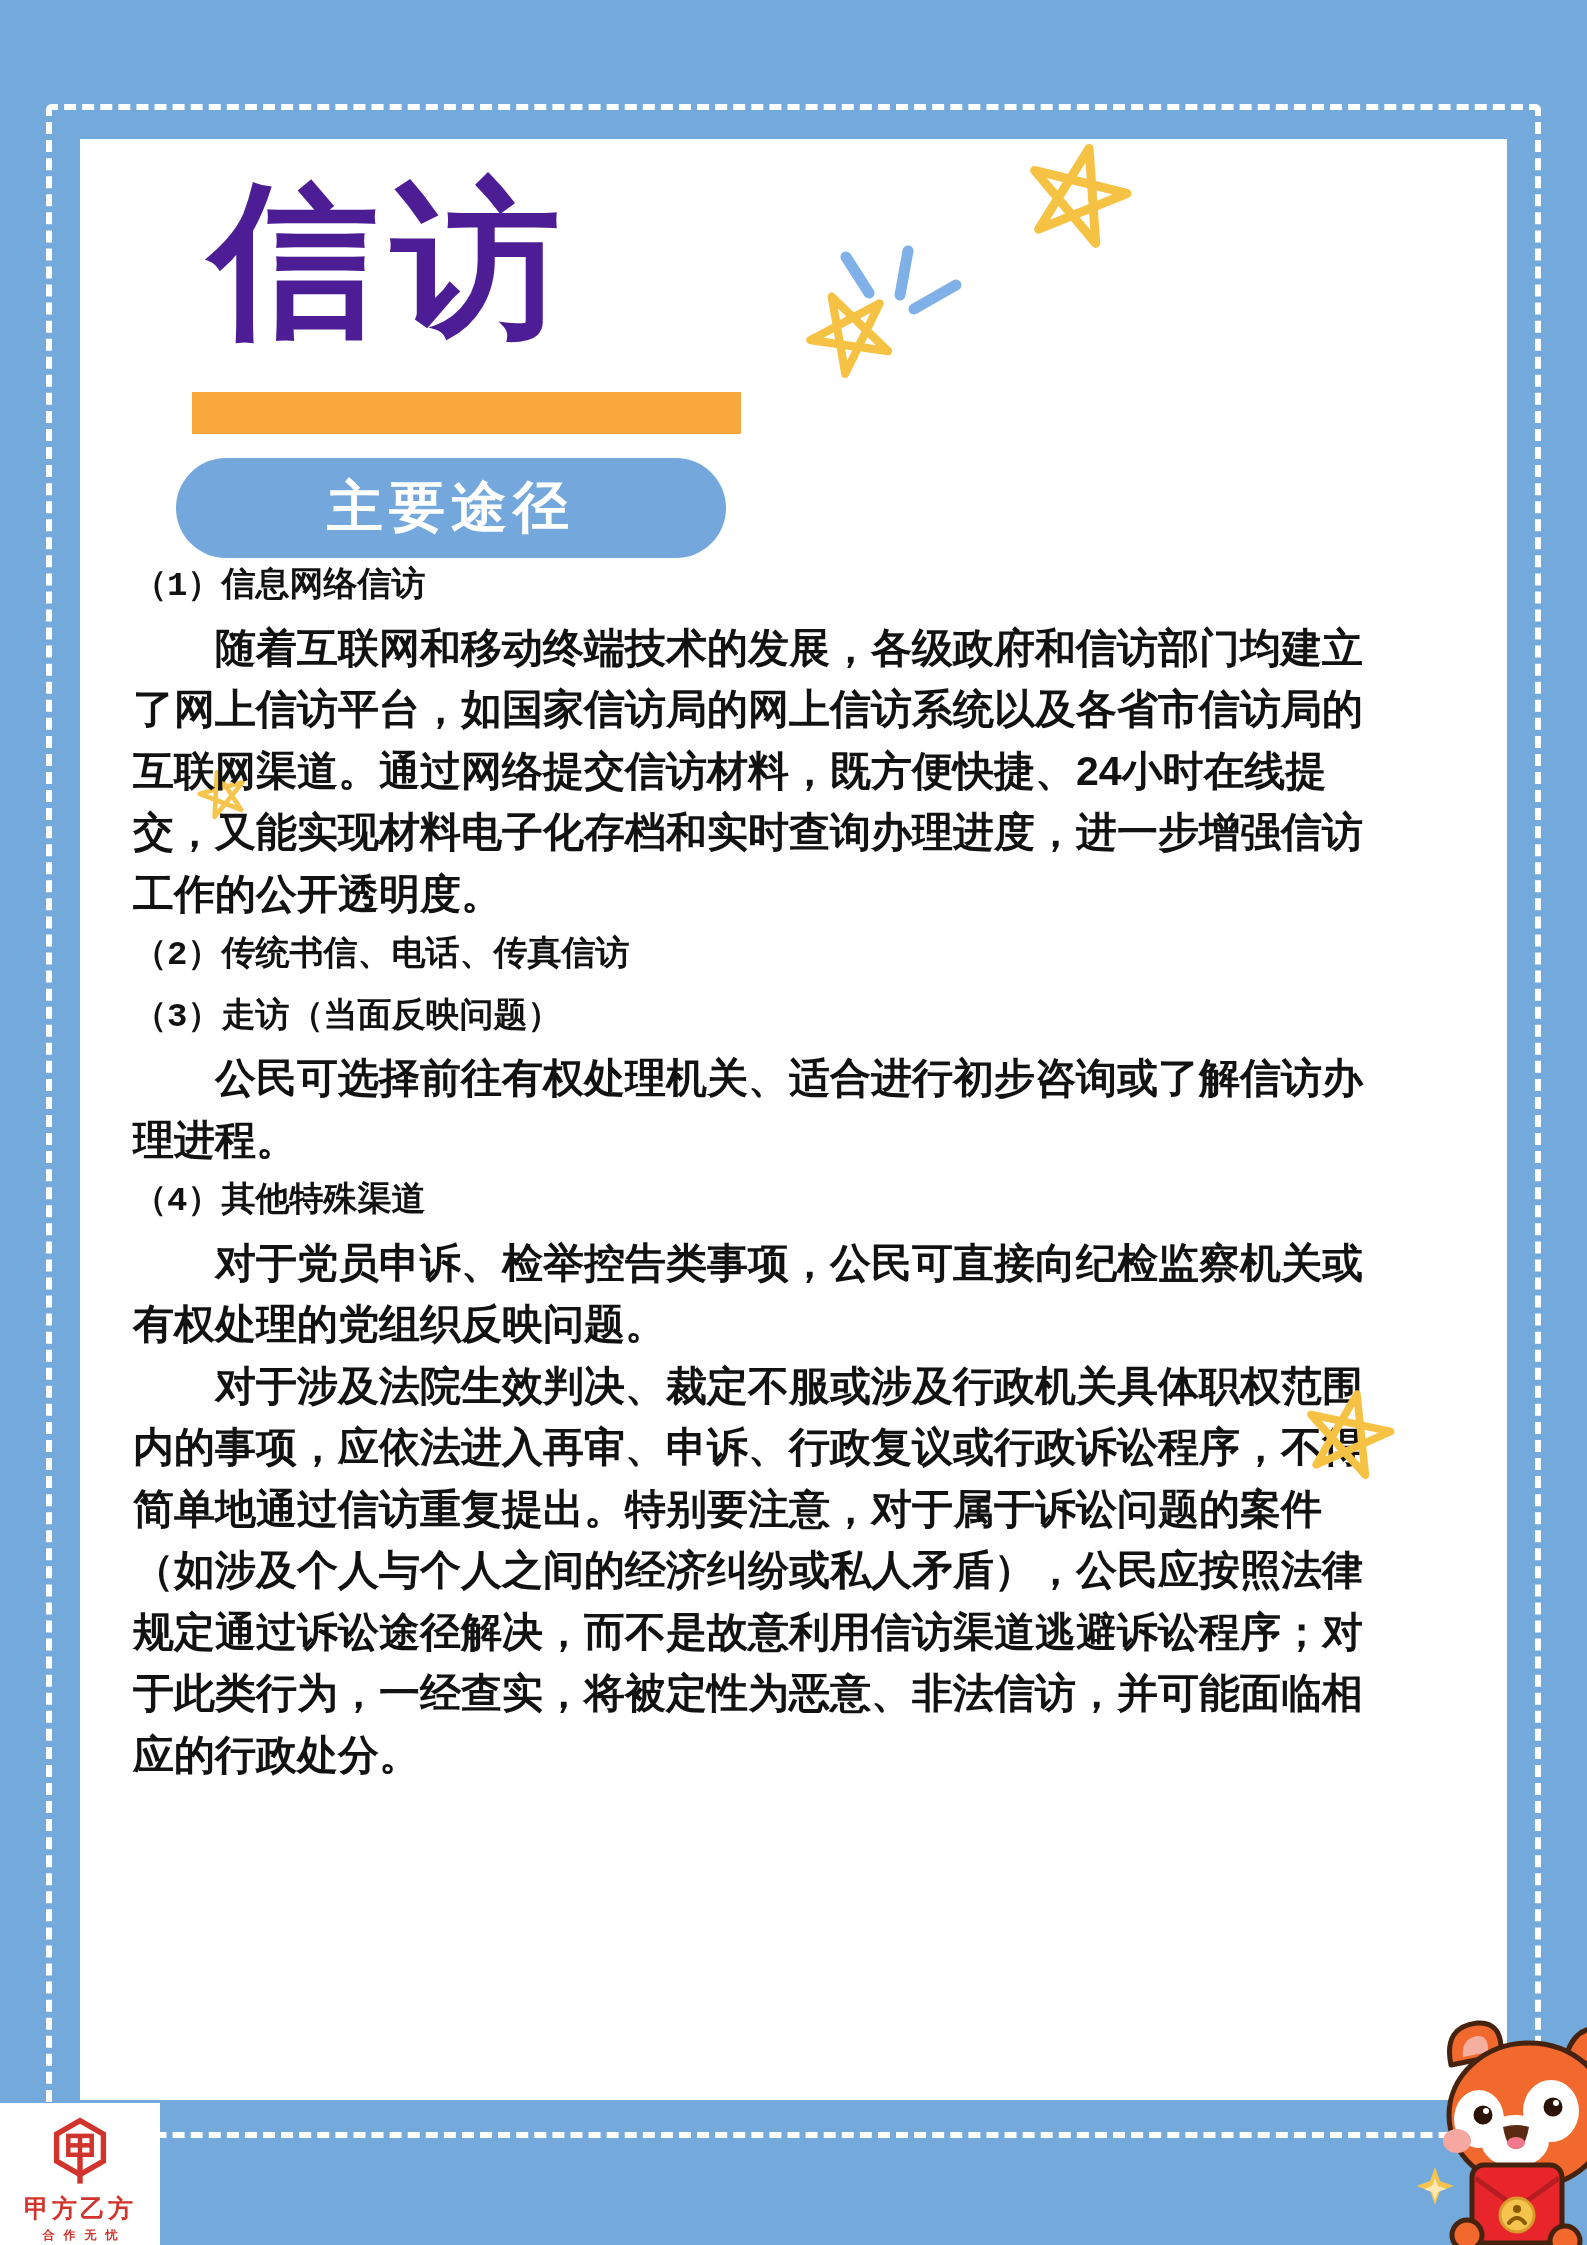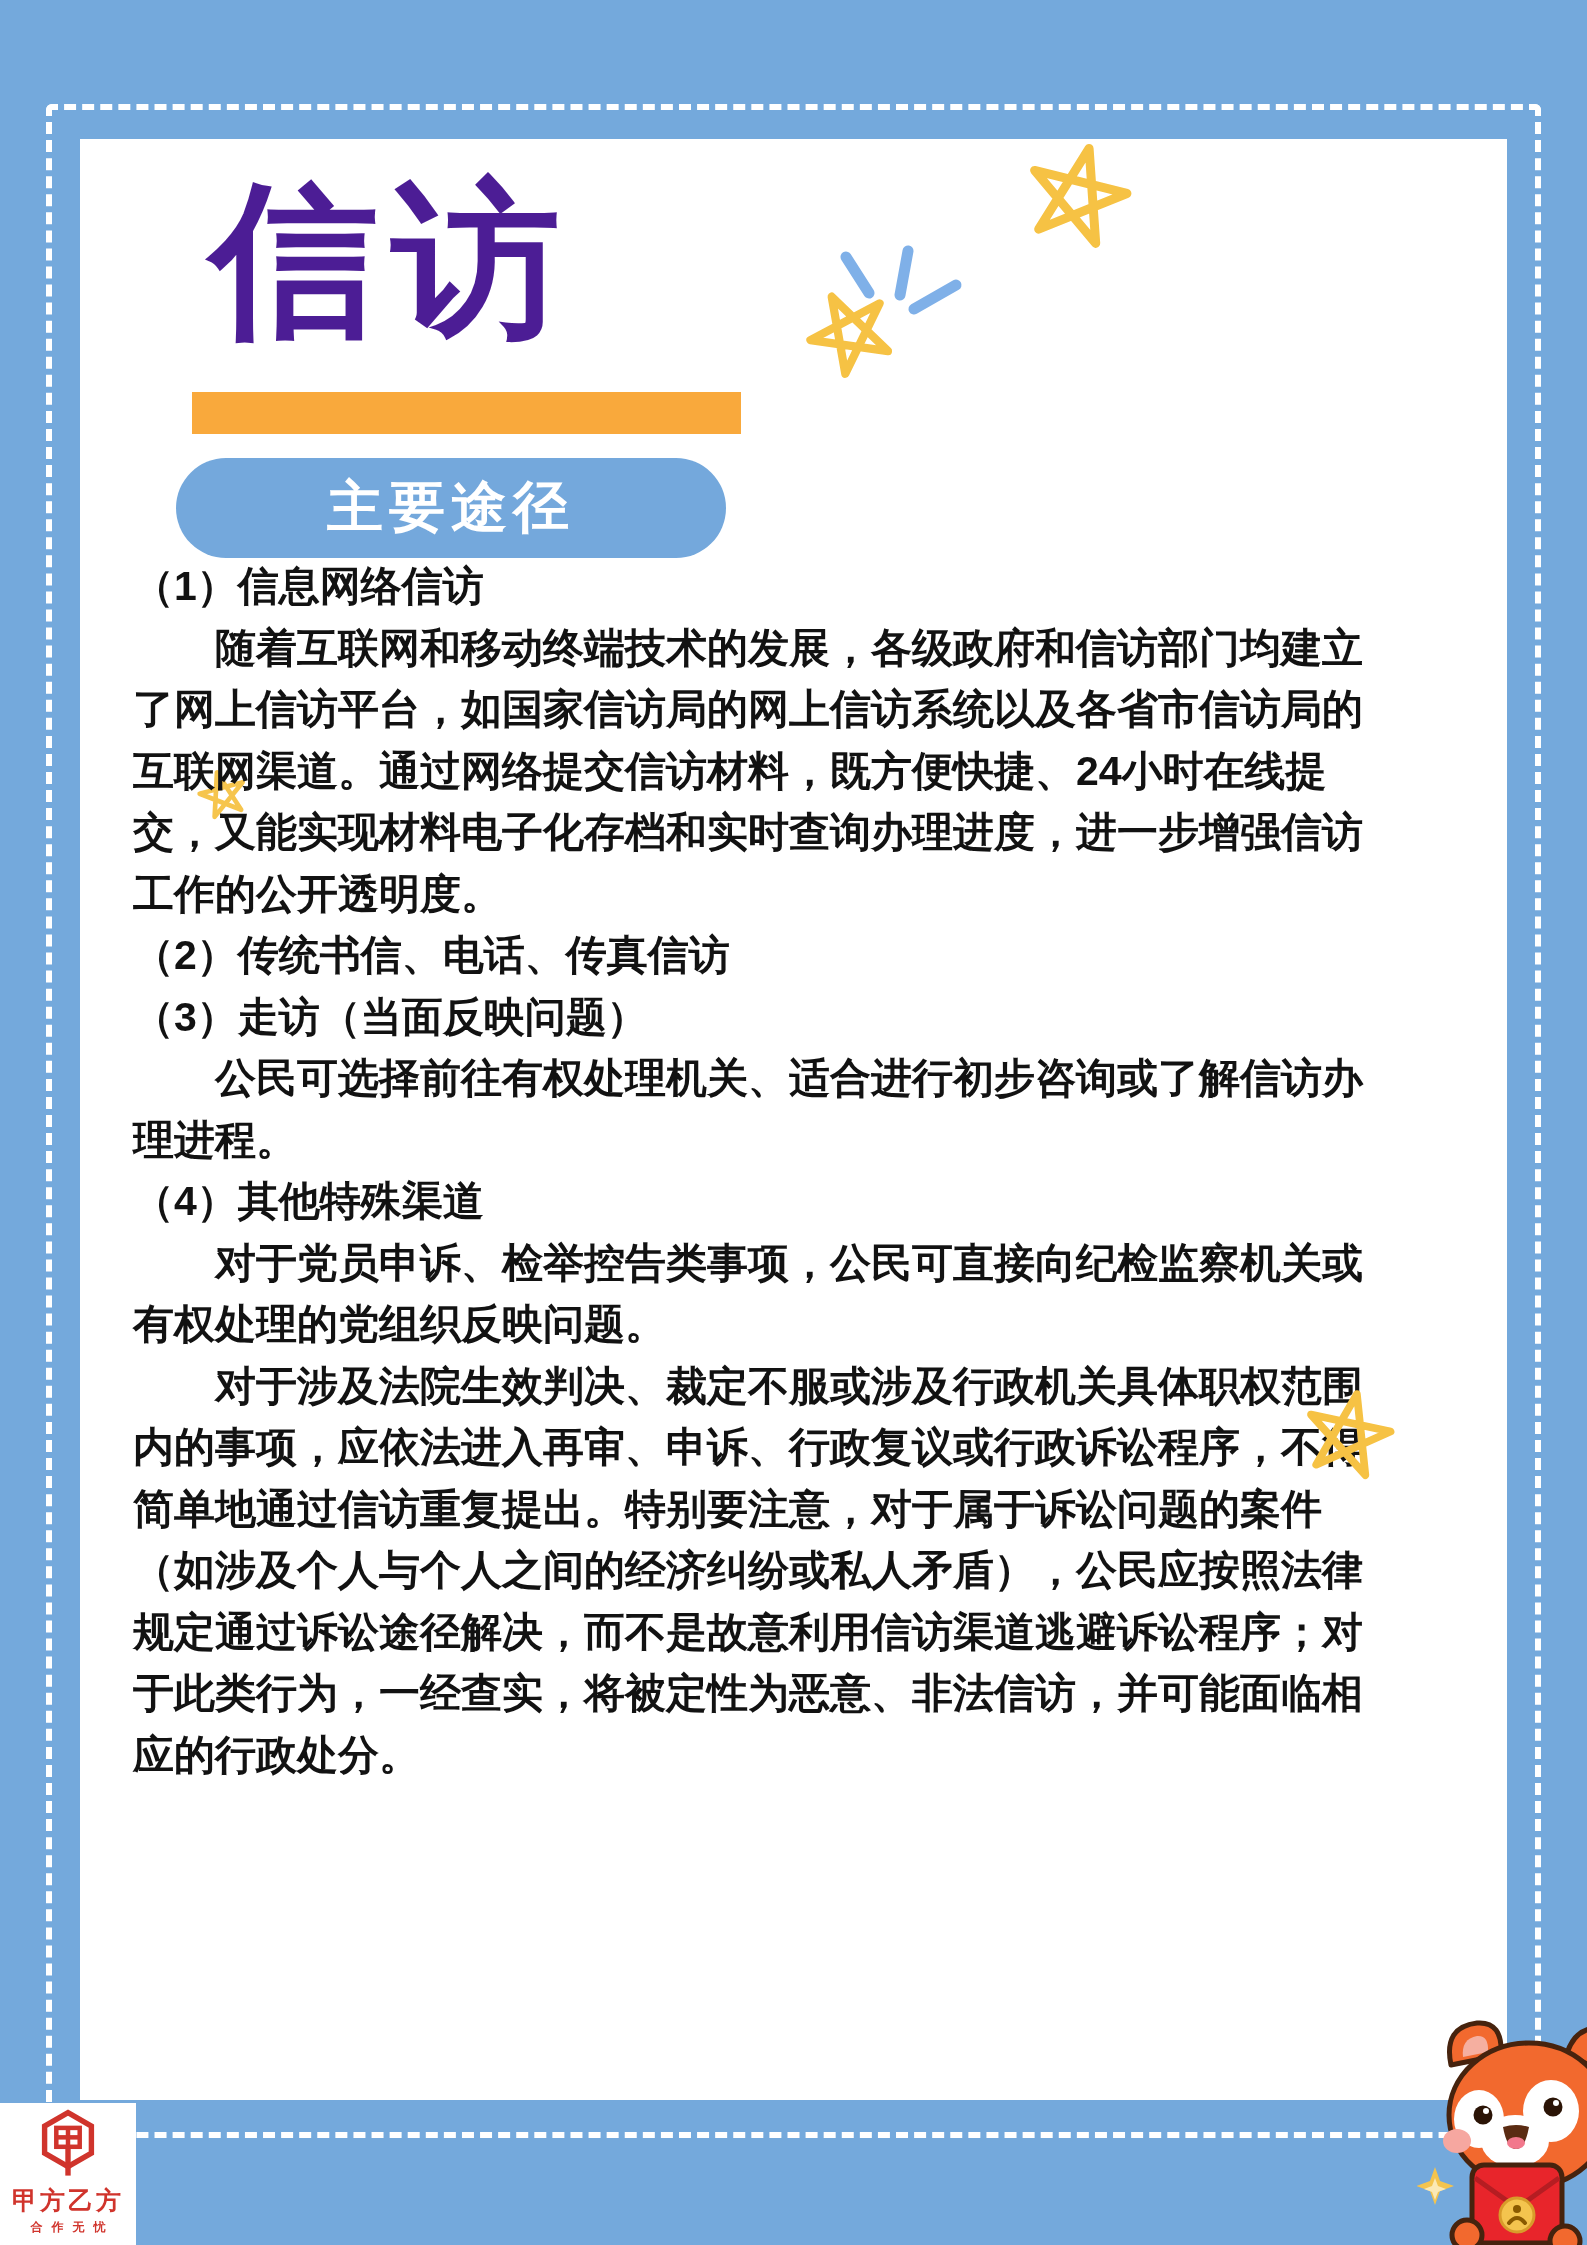--- a/index.html
+++ b/index.html
@@ -30,32 +30,32 @@
     display:flex;align-items:center;justify-content:center;
   }
   .badge span{
     color:#ffffff;font-size:56px;font-weight:700;letter-spacing:6px;
   }
   .body{
     position:absolute;left:133px;top:556px;width:1246px;z-index:4;
     color:#121212;font-size:41px;line-height:61.5px;font-weight:700;
     text-align:left;
   }
-  .body h2{margin:0;font-size:41px;line-height:61.5px;font-weight:700;}
+  .body h2{margin:0;font-size:34px;line-height:61.5px;font-weight:700;font-family:Liberation Mono, monospace;}
   .body p{margin:0;text-indent:2em;}
   .star{position:absolute;z-index:5;}
   .star svg, .sparkle svg{display:block;width:100%;height:100%;}
   .star-big{left:1015px;top:135px;width:124px;height:124px;transform:rotate(14deg);}
   .star-small{left:800px;top:282px;width:102px;height:102px;transform:rotate(-28deg);}
   .star-mid{left:1295px;top:1383px;width:106px;height:106px;transform:rotate(12deg);}
   .star-tiny{left:194px;top:766px;width:58px;height:58px;transform:rotate(-15deg);opacity:.95;z-index:3;}
   .sparkle{position:absolute;left:838px;top:243px;width:127px;height:78px;z-index:5;}
   .logo-box{
-    position:absolute;left:0;top:2103px;width:136px;height:142px;background:#ffffff;z-index:6;
-    display:flex;flex-direction:column;align-items:center;padding-top:6px;box-sizing:border-box;
+    position:absolute;left:0;top:2103px;width:160px;height:142px;background:#ffffff;z-index:6;
+    display:flex;flex-direction:column;align-items:center;padding-top:14px;box-sizing:border-box;
   }
   .brand-name{color:var(--brand-red,#D0342C);font-size:25px;font-weight:900;letter-spacing:3px;line-height:1.1;margin-top:2px;white-space:nowrap;}
   .brand-slogan{color:var(--brand-red,#D0342C);font-size:12px;font-weight:700;letter-spacing:9px;margin-top:4px;white-space:nowrap;text-indent:9px;}
   .mascot{position:absolute;left:1417px;top:2015px;width:170px;height:230px;z-index:6;}
   .mascot svg{display:block;width:100%;height:100%;}
 </style>
 </head>
 <body>
 
 <div class="page">

